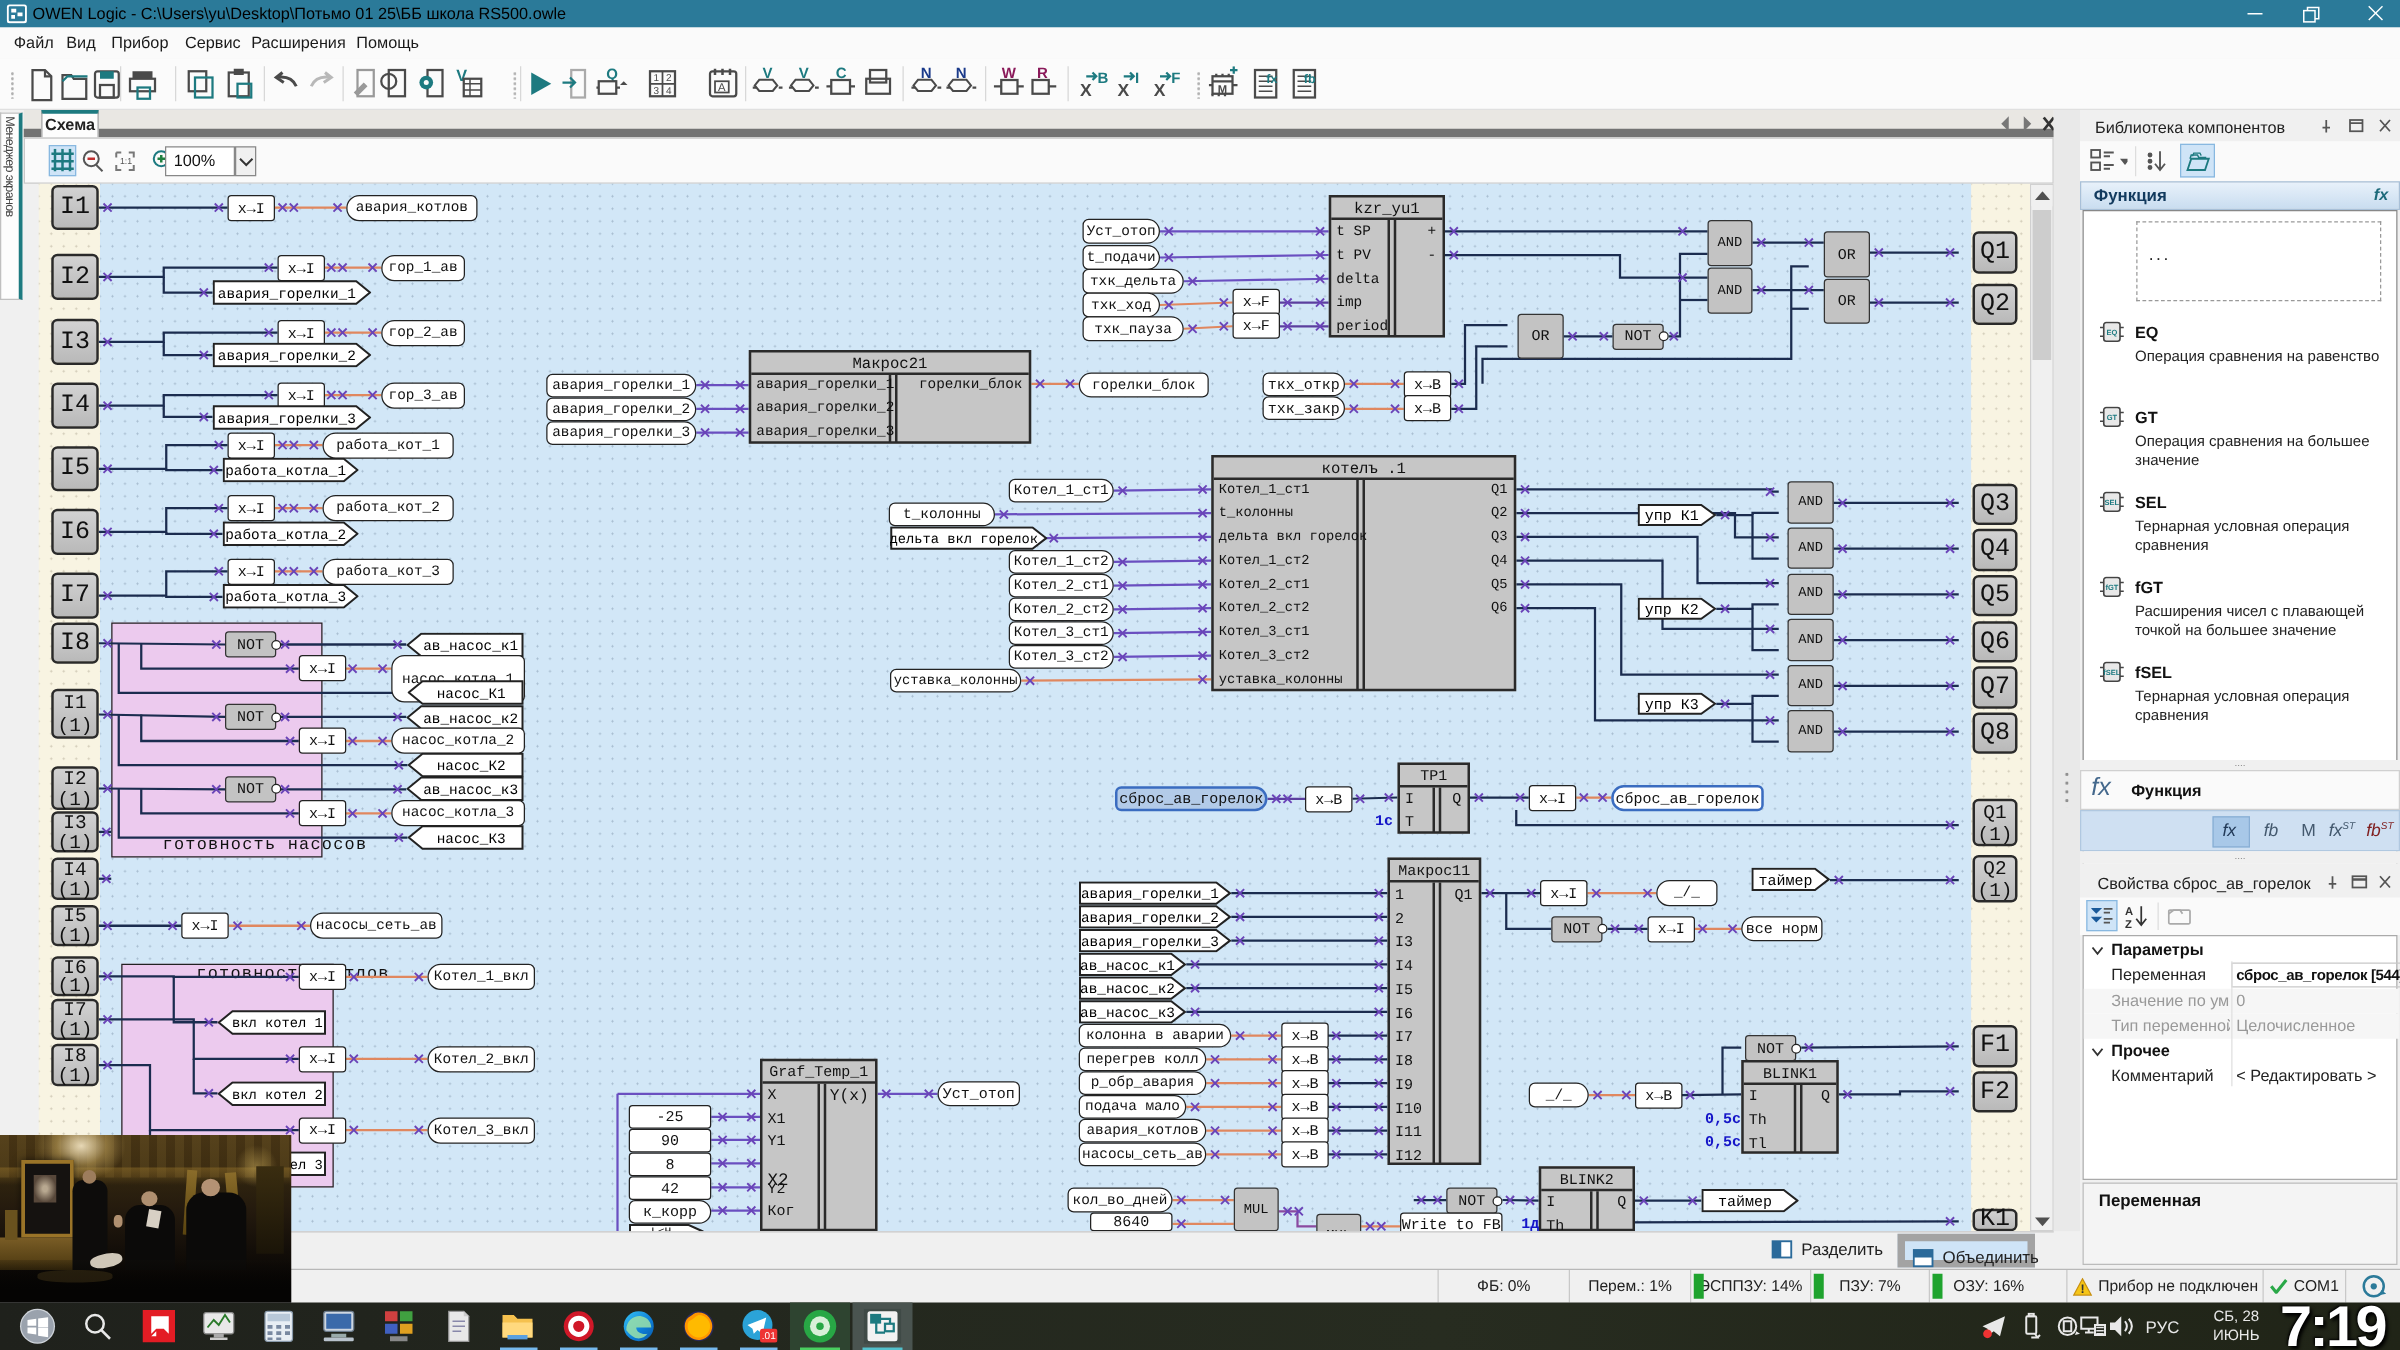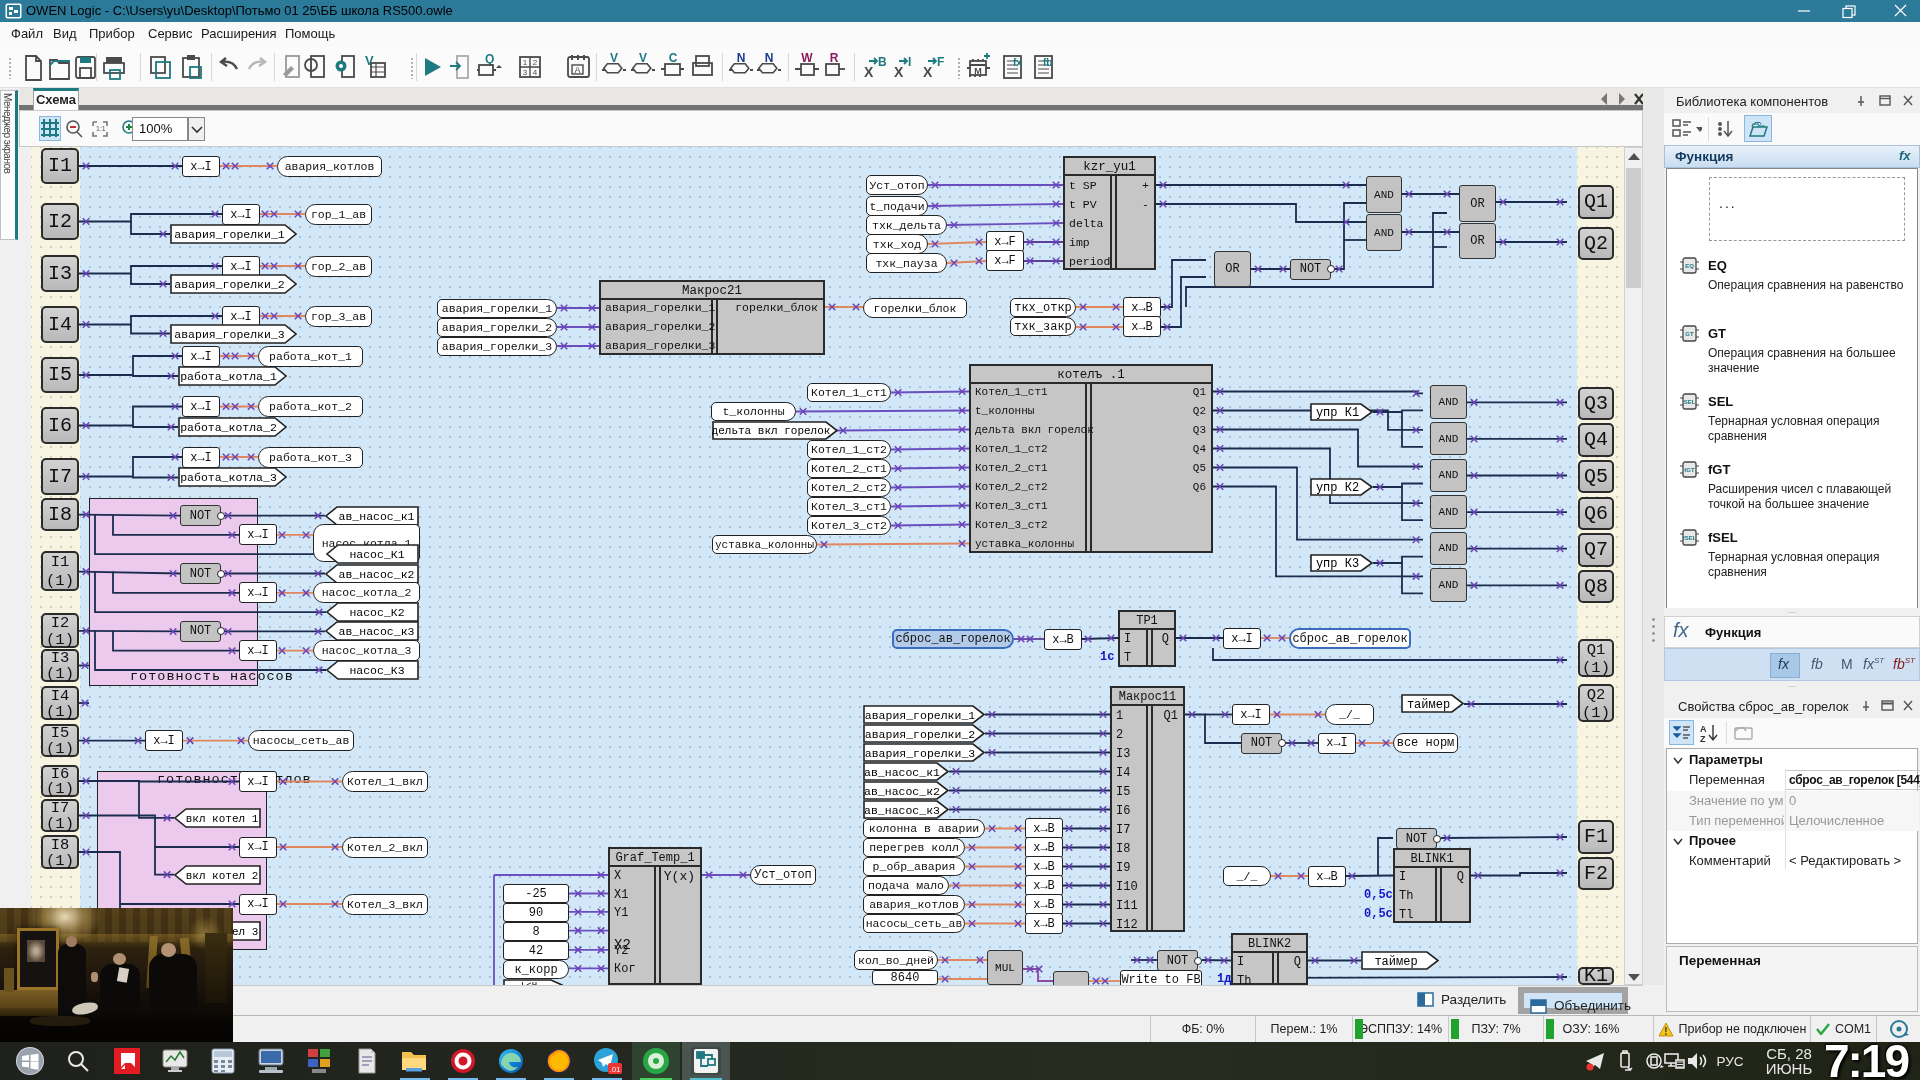--- a/index.html
+++ b/index.html
@@ -1,21 +1,21 @@
 <!DOCTYPE html>
 <html><head><meta charset="utf-8"><style>
 *{margin:0;padding:0;box-sizing:border-box}
 body{width:1920px;height:1080px;overflow:hidden;position:relative;background:#f0f0f0;font-family:"Liberation Sans",sans-serif}
 .abs{position:absolute}
 .mono{font-family:"Liberation Mono",monospace}
 #titlebar{position:absolute;left:0;top:0;width:1920px;height:22px;background:#2b7a99;color:#000000;font-size:13px}
 #menubar{position:absolute;left:0;top:22px;width:1920px;height:25px;background:#fafafa;color:#1a1a1a;font-size:13px}
 #menubar span{position:absolute;top:4px}
 #toolbar{position:absolute;left:0;top:47px;width:1920px;height:41px;background:#fbfbfb;border-bottom:1px solid #e0e0e0}
-#tabbar{position:absolute;left:19px;top:88px;width:1624px;height:22px;background:#e9e7e3;border-bottom:5px solid #737373}
+#tabbar{position:absolute;left:19px;top:88px;width:1624px;height:22px;background:#e9e7e3;border-bottom:7px solid #737373}
 .canvas{position:absolute;left:0;top:0;width:1920px;height:1080px}
 .lbl{position:absolute;background:#fff;border:1.6px solid #222;color:#111;text-align:center;font-family:"Liberation Mono",monospace;overflow:hidden;white-space:nowrap;display:flex;align-items:center;justify-content:center}
 .lbl.sel{background:#b3cbe8;border:2px solid #3a6cc0}
 .gate{position:absolute;background:#c3c3c3;border:1.6px solid #333;border-radius:3px;color:#111;font-family:"Liberation Mono",monospace;display:flex;align-items:center;justify-content:center}
 .ncirc{position:absolute;width:8px;height:8px;border-radius:4px;background:#fff;border:1.5px solid #222}
 .iob{position:absolute;background:linear-gradient(#d2d2d2,#b9b9b9);border:2px solid #2a2a2a;border-radius:5px;color:#111;font-family:"Liberation Mono",monospace;text-align:center}
 .fbk{position:absolute;background:#c6c6c6;border:2px solid #2a2a2a;font-family:"Liberation Mono",monospace;color:#111}
 .fbt{border-bottom:2px solid #2a2a2a;text-align:center;font-family:"Liberation Mono",monospace}
 .fbd{position:absolute;width:7px;border-left:2px solid #2a2a2a;border-right:2px solid #2a2a2a;margin-left:-3px}
 .fbl{position:absolute;white-space:nowrap}
@@ -1379,21 +1379,21 @@
         <path d="M14,10 h6 M14,12.5 h6 M14,15 h6" stroke-width="1.2"></path>
       </svg>
     </div>
 <div class="ti" style="left:1682px;width:30px">
       <svg width="22" height="20" fill="#e8e8e8">
         <path d="M2,7 h4 l5,-5 v16 l-5,-5 h-4 z"></path>
         <path d="M14,6 q3,4 0,8 M17,4 q5,6 0,12" stroke="#e8e8e8" stroke-width="1.6" fill="none"></path>
       </svg>
     </div>
 <div class="ti" style="left:1710px;width:40px;color:#e8e8e8;font-size:13.5px">РУС</div>
-<div class="abs" style="left:1764px;top:4px;width:50px;height:32px;color:#e8e8e8;font-size:15px;text-align:center;line-height:15px">СБ, 28<br>ИЮНЬ</div>
+<div class="abs" style="left:1764px;top:4px;width:50px;height:32px;color:#e8e8e8;font-size:12px;text-align:center;line-height:15px">СБ, 28<br>ИЮНЬ</div>
 <div class="abs" style="left:1812px;top:-1px;width:108px;height:40px;color:#fff;font-size:46px;font-weight:bold;letter-spacing:-2px;text-shadow:2px 2px 3px #000,-1px -1px 2px #000;line-height:40px;text-align:center">7:19</div>
 </div>
 <div class="abs" style="left:0;top:908px;width:233px;height:134px;background:linear-gradient(180deg,#4a3818 0%,#32260f 22%,#241a0e 45%,#120d08 70%,#070504 88%,#040303 100%);overflow:hidden">
 <div class="abs" style="left:0;top:0;width:233px;height:34px;background:repeating-linear-gradient(90deg,#5e481e 0 7px,#443112 7px 14px);opacity:0.6"></div>
 <div class="abs" style="left:0;top:26px;width:233px;height:14px;background:linear-gradient(180deg,rgba(138,106,40,0.55),transparent)"></div>
 <div class="abs" style="left:30px;top:-6px;width:70px;height:42px;background:radial-gradient(ellipse at 50% 35%,rgba(240,225,190,0.95) 0%,rgba(190,160,90,0.55) 40%,transparent 72%)"></div>
 <div class="abs" style="left:188px;top:8px;width:34px;height:34px;background:radial-gradient(ellipse,rgba(200,170,90,0.5),transparent 70%)"></div>
 <div class="abs" style="left:17px;top:20px;width:42px;height:62px;background:#151210;border:3px solid #9a7428;box-shadow:0 0 6px rgba(0,0,0,0.6)"></div>
 <div class="abs" style="left:27px;top:32px;width:18px;height:22px;background:radial-gradient(#b8a890 15%,#57473a 70%)"></div>
 <div class="abs" style="left:0px;top:82px;width:62px;height:26px;background:linear-gradient(180deg,#7a5d26,#4a370f)"></div>

